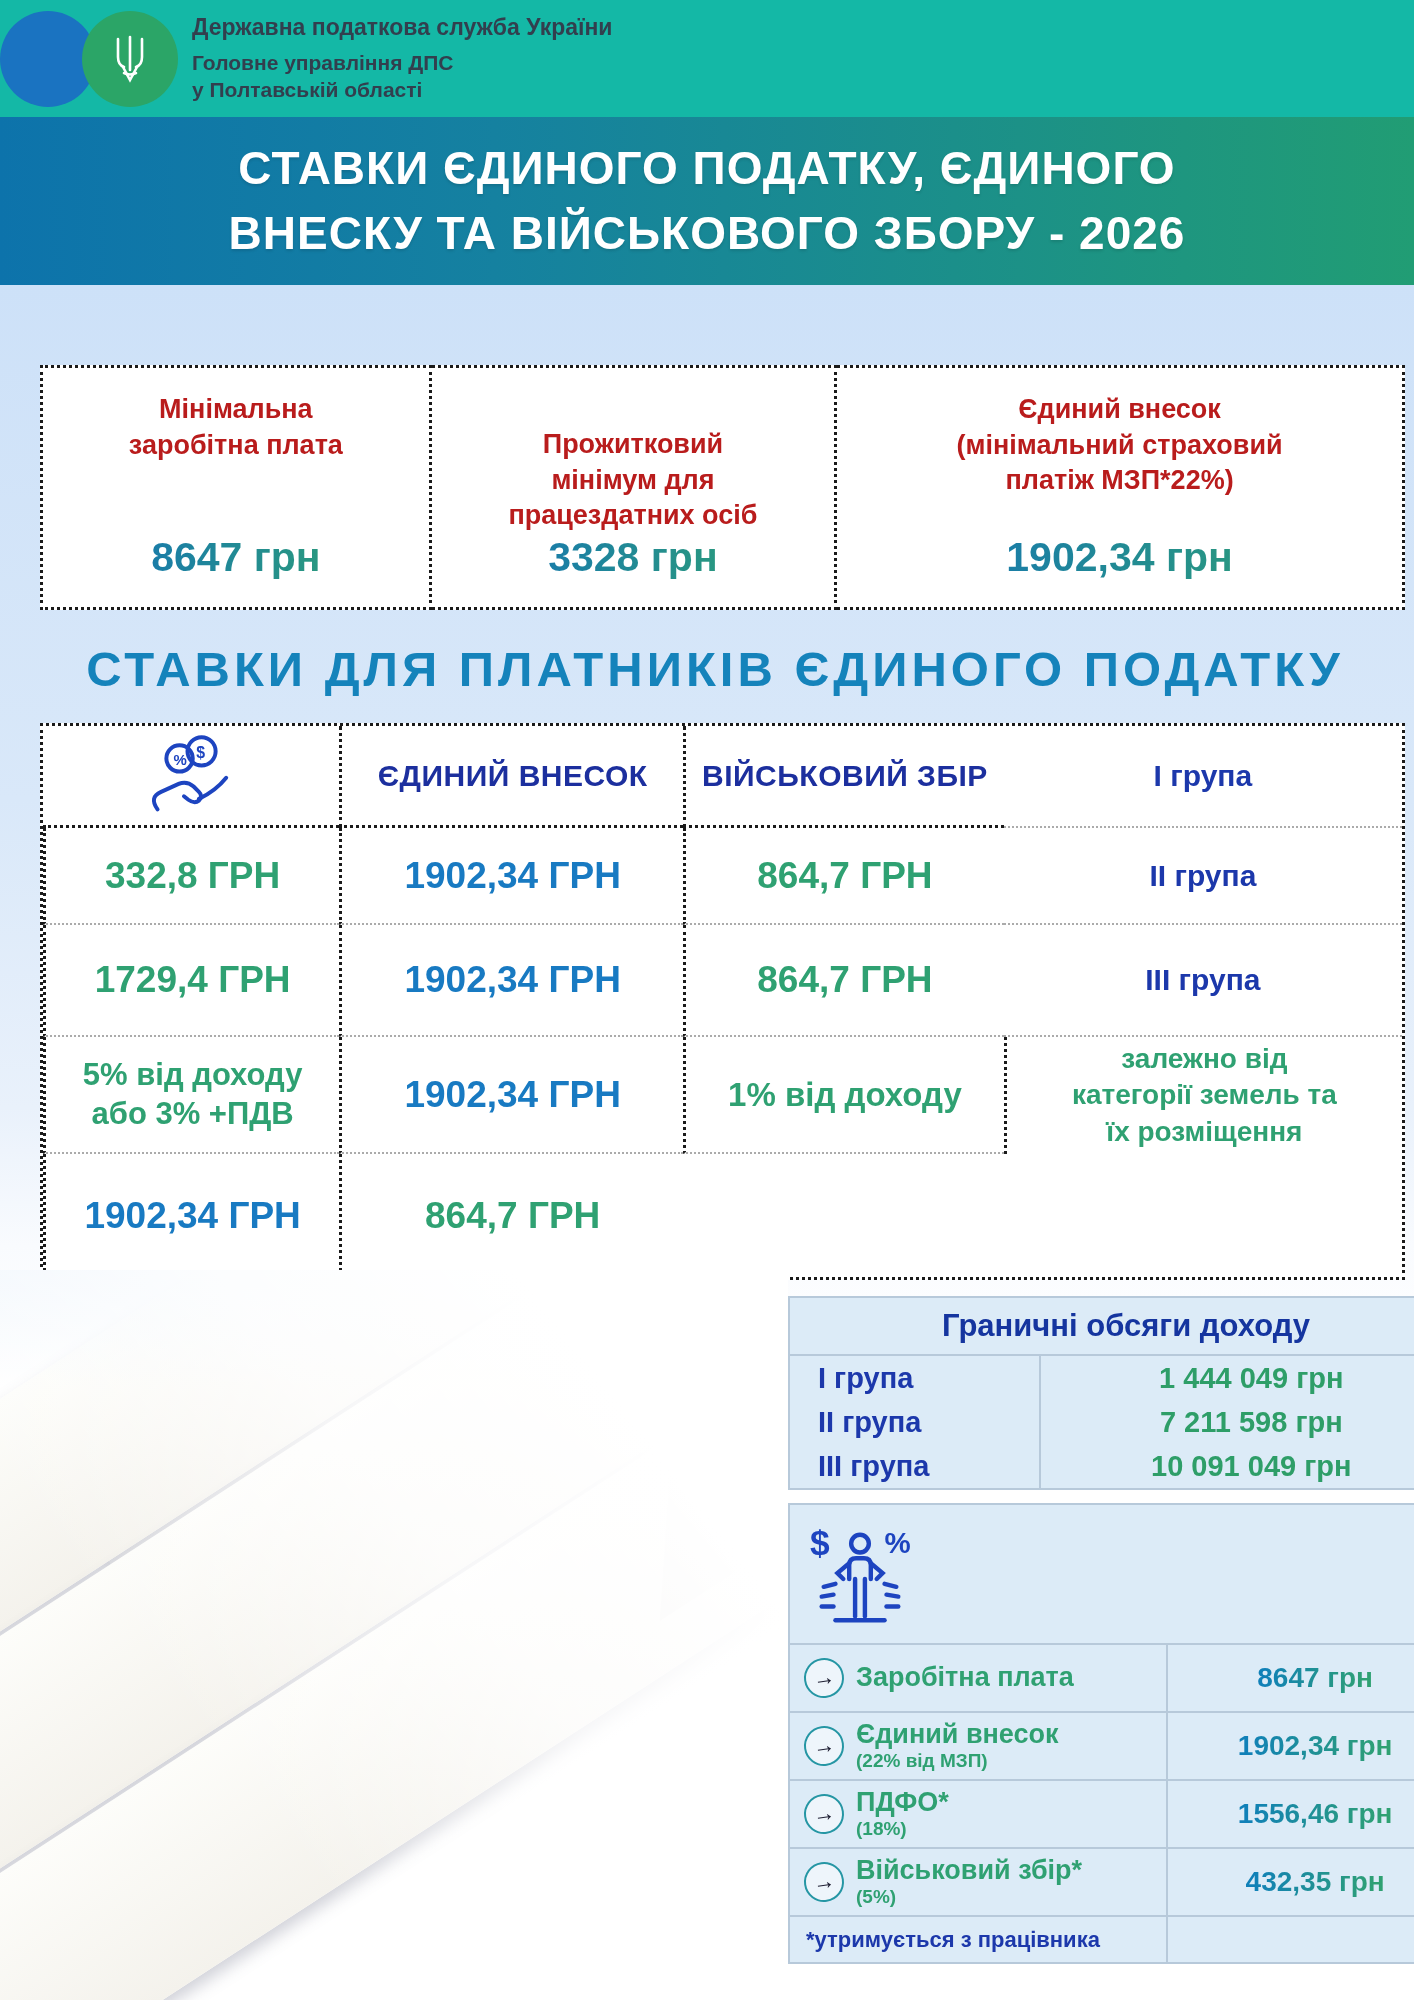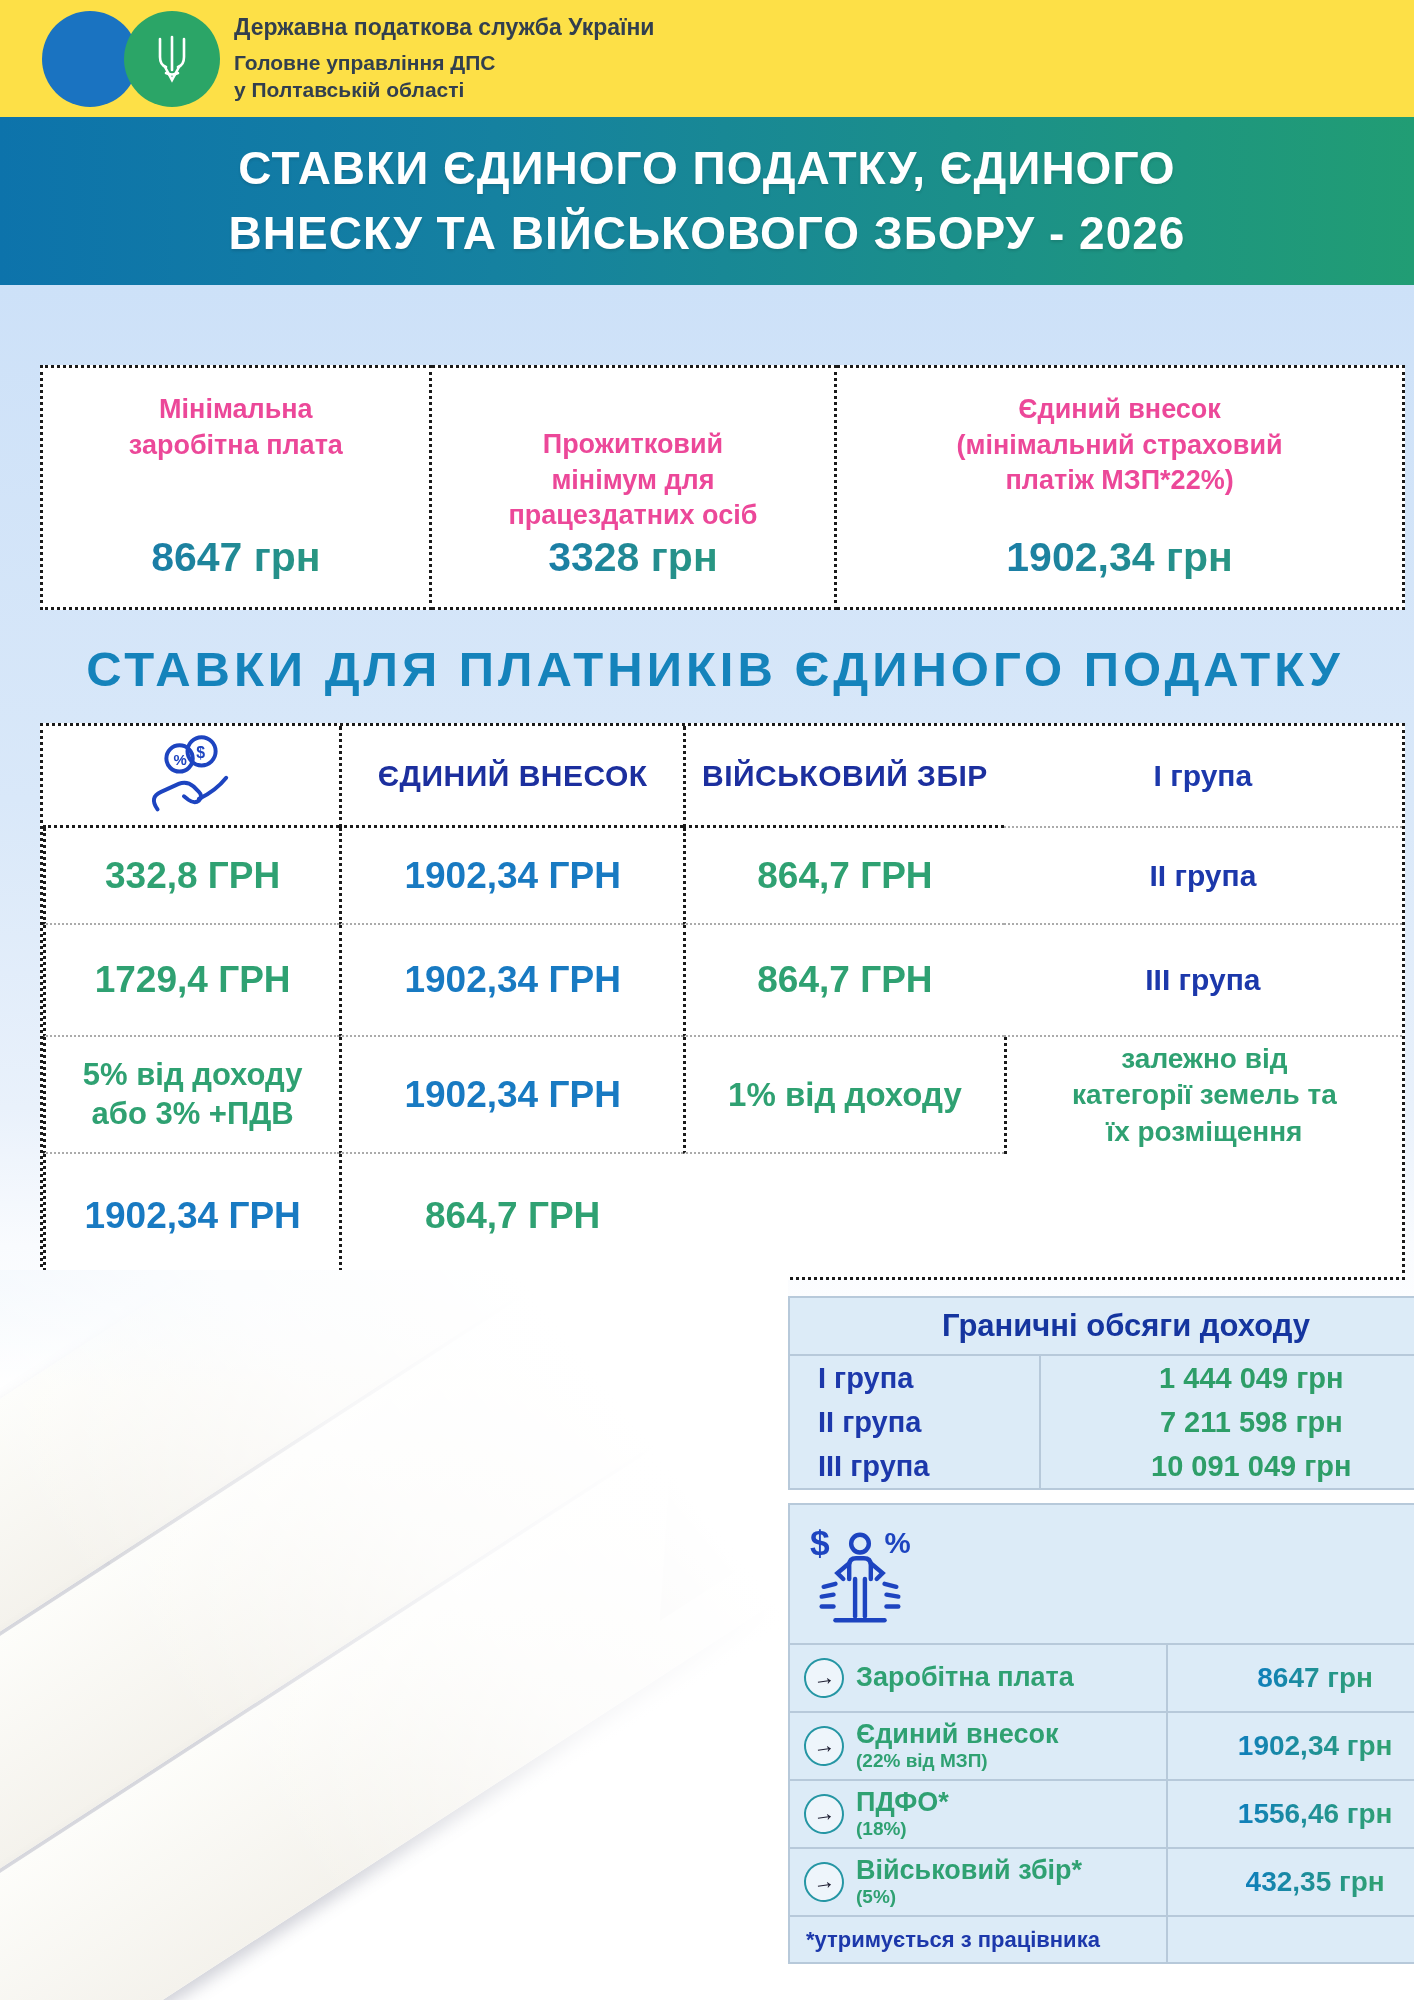--- a/index.html
+++ b/index.html
@@ -1,21 +1,21 @@
 <!DOCTYPE html>
 <html><head>
 <meta charset="utf-8">
 <style>
   * { margin:0; padding:0; box-sizing:border-box; }
   html,body { width:1414px; height:2000px; }
   body { font-family:"Liberation Sans", sans-serif; overflow:hidden; background:#fff; }
   .pre { white-space:pre-line; }
 
   
-  .top-header { height:117px; background:#fde047; display:flex; align-items:center; padding-left:42px; }
+  .top-header { height:117px; background:#14b8a6; display:flex; align-items:center; }
   .logo { position:relative; width:172px; height:100px; flex:0 0 auto; }
   .logo-blue { position:absolute; left:0; top:2px; width:96px; height:96px; border-radius:50%; background:#1a73c1; }
   .logo-green { position:absolute; left:82px; top:2px; width:96px; height:96px; border-radius:50%; background:#2ba567; display:flex; align-items:center; justify-content:center; }
   .org-text { margin-left:20px; color:#323f4e; }
   .org-line1 { font-size:23px; font-weight:600; margin-bottom:9px; }
   .org-line2, .org-line3 { font-size:21px; font-weight:700; line-height:1.25; }
 
   
   .banner { height:168px; background:linear-gradient(90deg,#0d73ab 0%,#1581a0 35%,#219d74 100%);
             display:flex; align-items:center; justify-content:center; }
@@ -25,21 +25,21 @@
   
   .content { position:relative; height:1715px;
     background:linear-gradient(180deg,#cde1f8 0%,#d9e8f9 30%,#e9f1fb 48%,#f9fbfe 56%,#ffffff 62%); }
 
   
   .info-row { position:absolute; left:40px; top:80px; width:1365px; height:245px; display:flex; }
   .info-box { background:#fff; border:3px dotted #1a1a1a; display:flex; flex-direction:column;
               justify-content:space-between; padding:24px 8px 26px; }
   .info-box + .info-box { border-left:none; }
   .ib-1 { flex:0 0 28.7%; } .ib-2 { flex:0 0 29.7%;justify-content:flex-end; } .ib-3 { flex:0 0 41.6%; }
-  .info-label { color:#ec4899; font-size:27px; font-weight:700; text-align:center; line-height:1.32; }
+  .info-label { color:#b91c1c; font-size:27px; font-weight:700; text-align:center; line-height:1.32; }
   .info-value { font-size:41px; font-weight:800; text-align:center; }
   .grad-text { background:linear-gradient(90deg,#1473b6 10%,#2fa172 90%);
                -webkit-background-clip:text; background-clip:text; color:transparent; }
 
   
   .section-title { position:absolute; left:8px; top:356px; width:100%; text-align:center;
                    color:#1583bb; font-size:49px; font-weight:800; letter-spacing:4px; }
 
   
   .rates-table { position:absolute; left:40px; top:438px; width:1365px; background:#fff;

